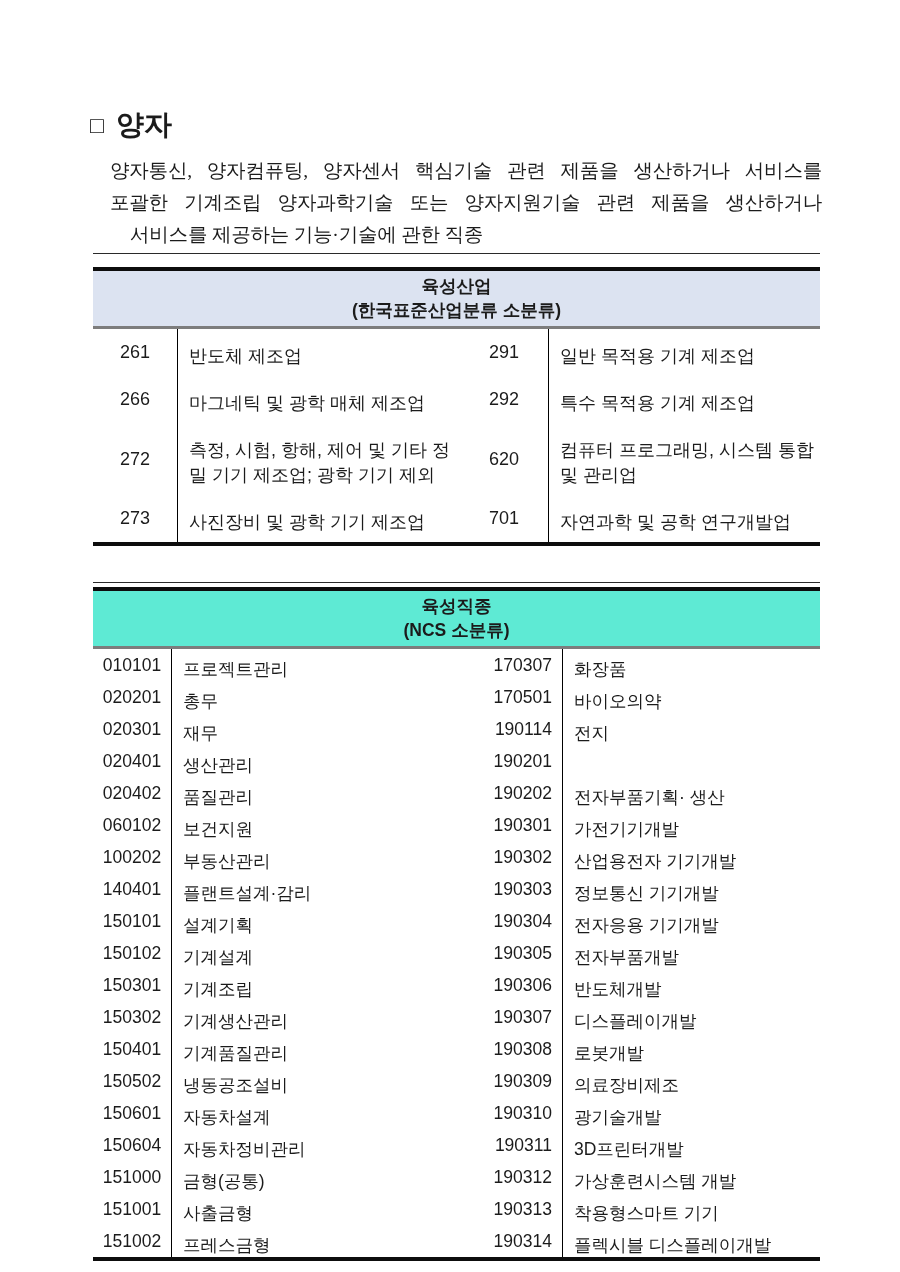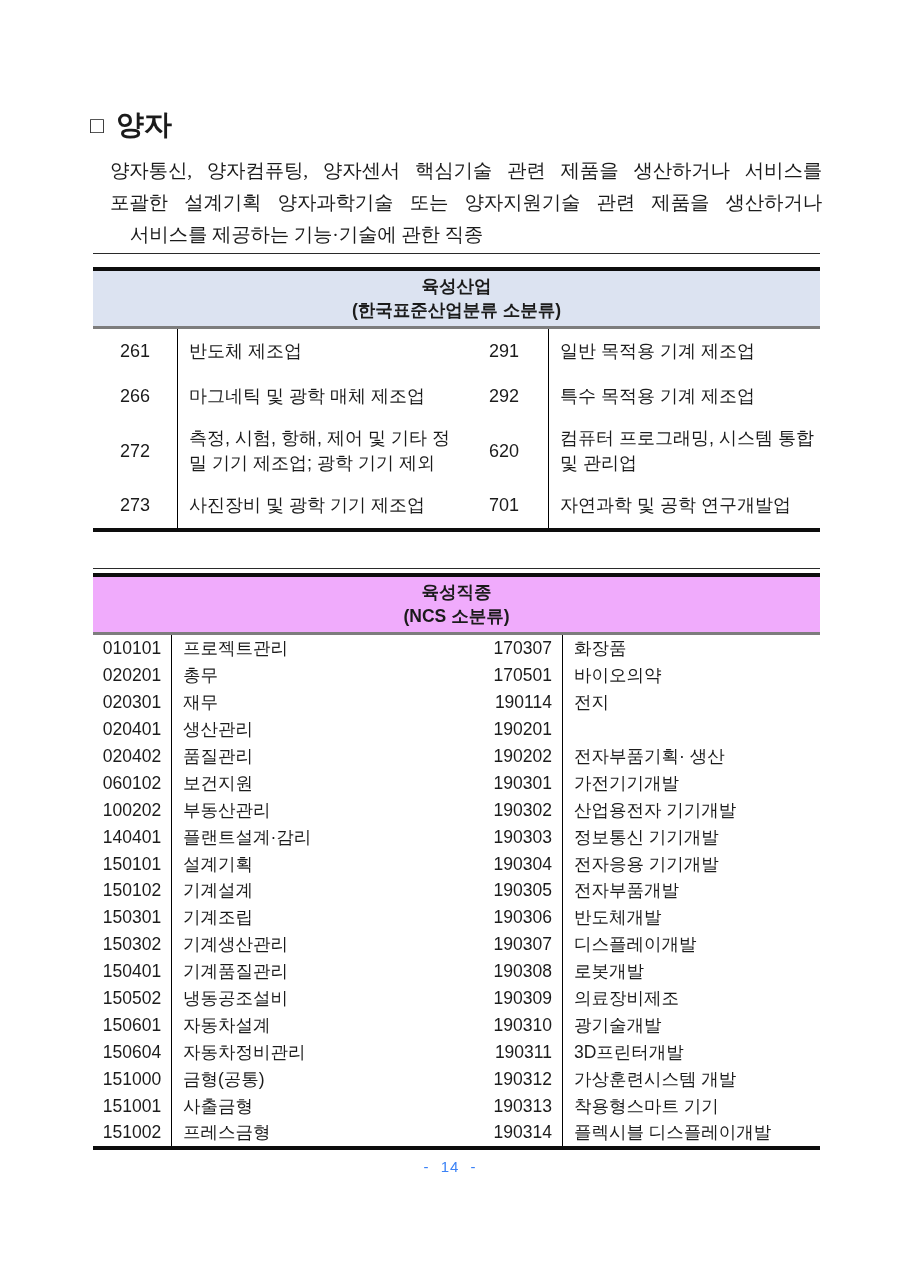--- a/index.html
+++ b/index.html
@@ -41,33 +41,33 @@
     border-bottom: 3px solid #7d7d7d;
     text-align: center;
     font-weight: bold;
     padding: 3px 0 4px 0;
   }
   .thead .hline { font-size: 17.5px; line-height: 24px; }
   .tbody { border-bottom: 4px solid #0d0d0d; }
   .trow { display: grid; }
   .cell { display: flex; align-items: center; padding: 2px 6px; }
   .code { justify-content: center; text-align: right; }
-  .name { padding-left: 11px; }
+  .name { padding-left: 11px; margin-top: 8px; }
   .bdr { border-right: 1.5px solid #000; }
 
   
   .t1 .topline { margin-top: 2px; margin-bottom: 13px; }
   .t1 .thead { background: #dce3f1; }
   .t1 .trow { grid-template-columns: 85px 282px 89px 271px; min-height: 45px; }
   .t1 .cell { font-size: 18px; line-height: 25px; padding-top: 7px; padding-bottom: 7px; }
 
   
   .t2 { margin-top: 0; }
   .t2 .topline { margin-top: 36px; margin-bottom: 4px; }
-  .t2 .thead { background: #f0abfc; }
+  .t2 .thead { background: #5eead4; }
   .t2 .trow { grid-template-columns: 79px 288px 103px 257px; min-height: 26.9px; }
   .t2 .cell { font-size: 17.5px; line-height: 22px; padding-top: 1px; padding-bottom: 1px; }
   .t2 .code.right { justify-content: flex-end; padding-right: 10px; }
 
   
   .pageno {
     margin-top: 8px;
     text-align: center;
     font-size: 15px;
     color: #3b82f6;
@@ -80,21 +80,21 @@
 
 <div class="page">
 
   <div class="title-row">
     <span class="title-marker">□</span>
     <span>양자</span>
   </div>
 
   <div class="desc">
     <div class="line">양자통신, 양자컴퓨팅, 양자센서 핵심기술 관련 제품을 생산하거나 서비스를</div>
-    <div class="line">포괄한 설계기획 양자과학기술 또는 양자지원기술 관련 제품을 생산하거나</div>
+    <div class="line">포괄한 기계조립 양자과학기술 또는 양자지원기술 관련 제품을 생산하거나</div>
     <div class="line last">서비스를 제공하는 기능·기술에 관한 직종</div>
   </div>
 
   <div class="tbl t1">
     <div class="topline"></div>
     <div class="thead">
       <div class="hline">육성산업</div>
       <div class="hline">(한국표준산업분류 소분류)</div>
     </div>
     <div class="tbody" id="industry-body">

